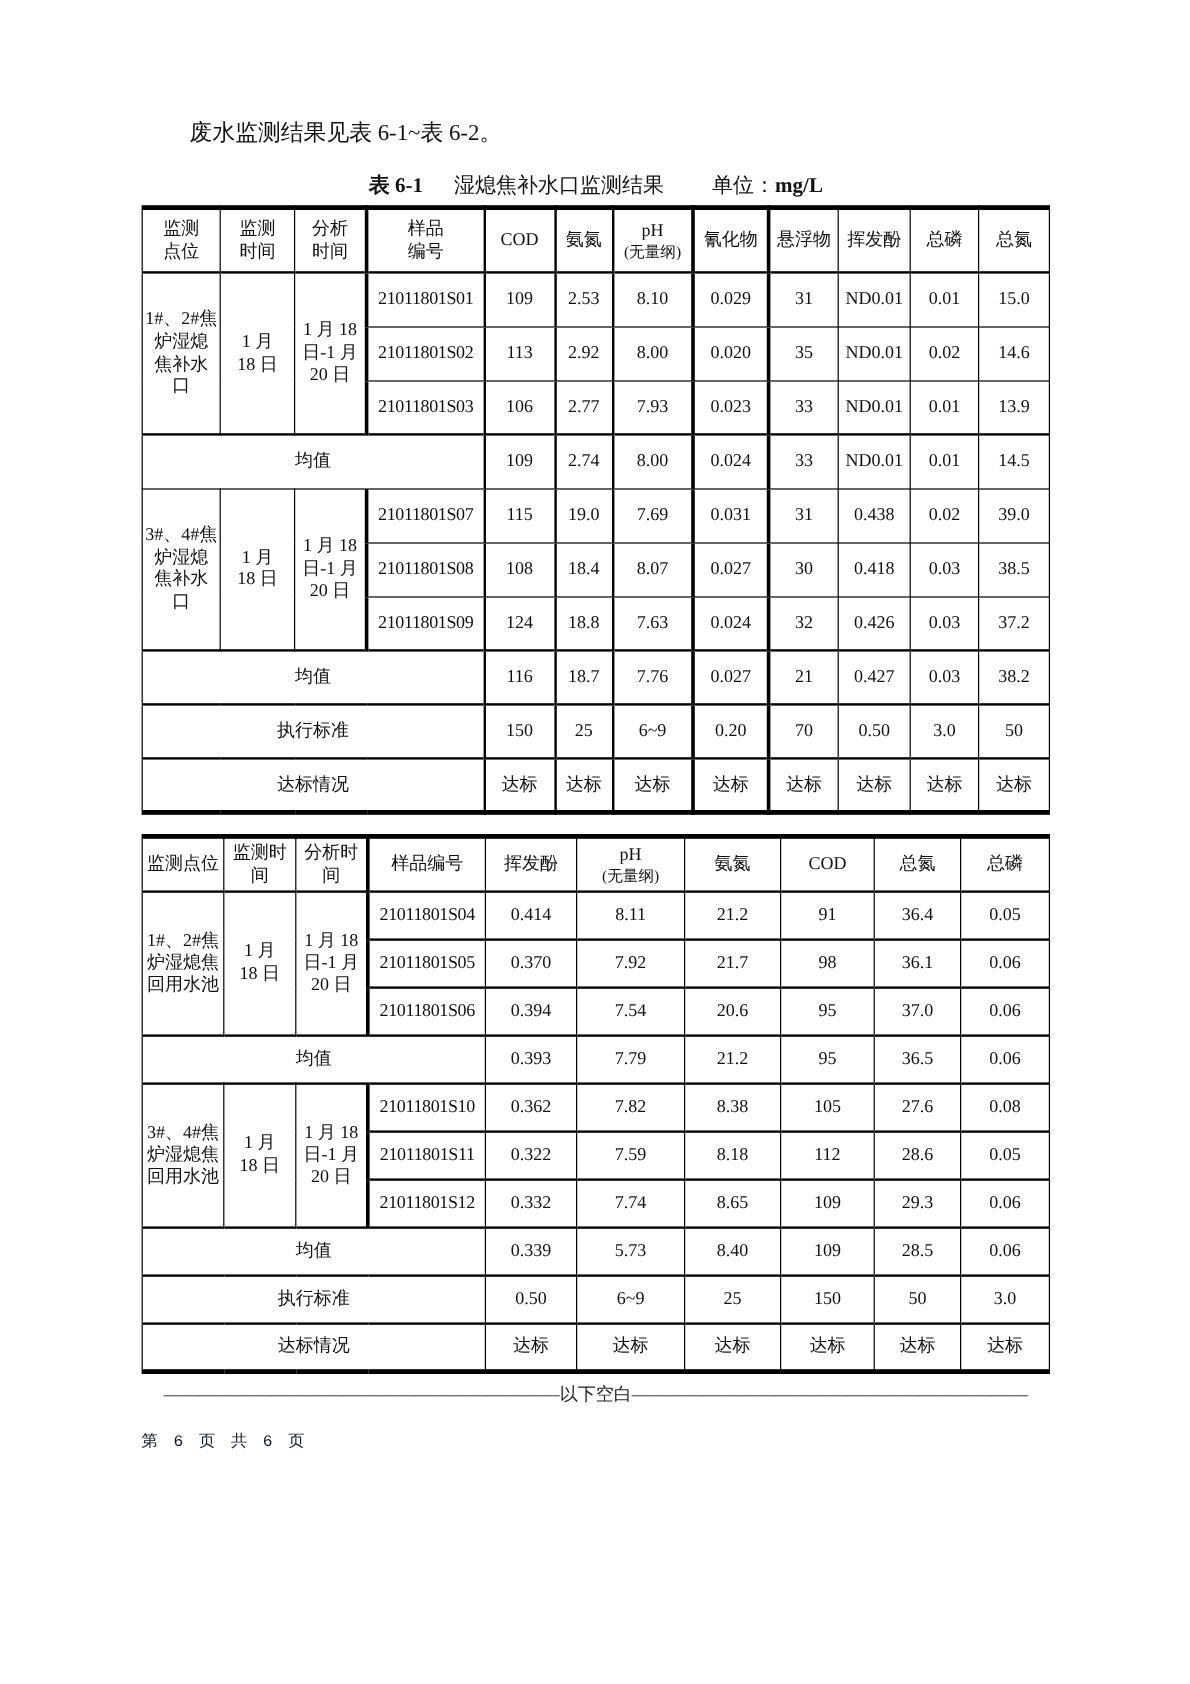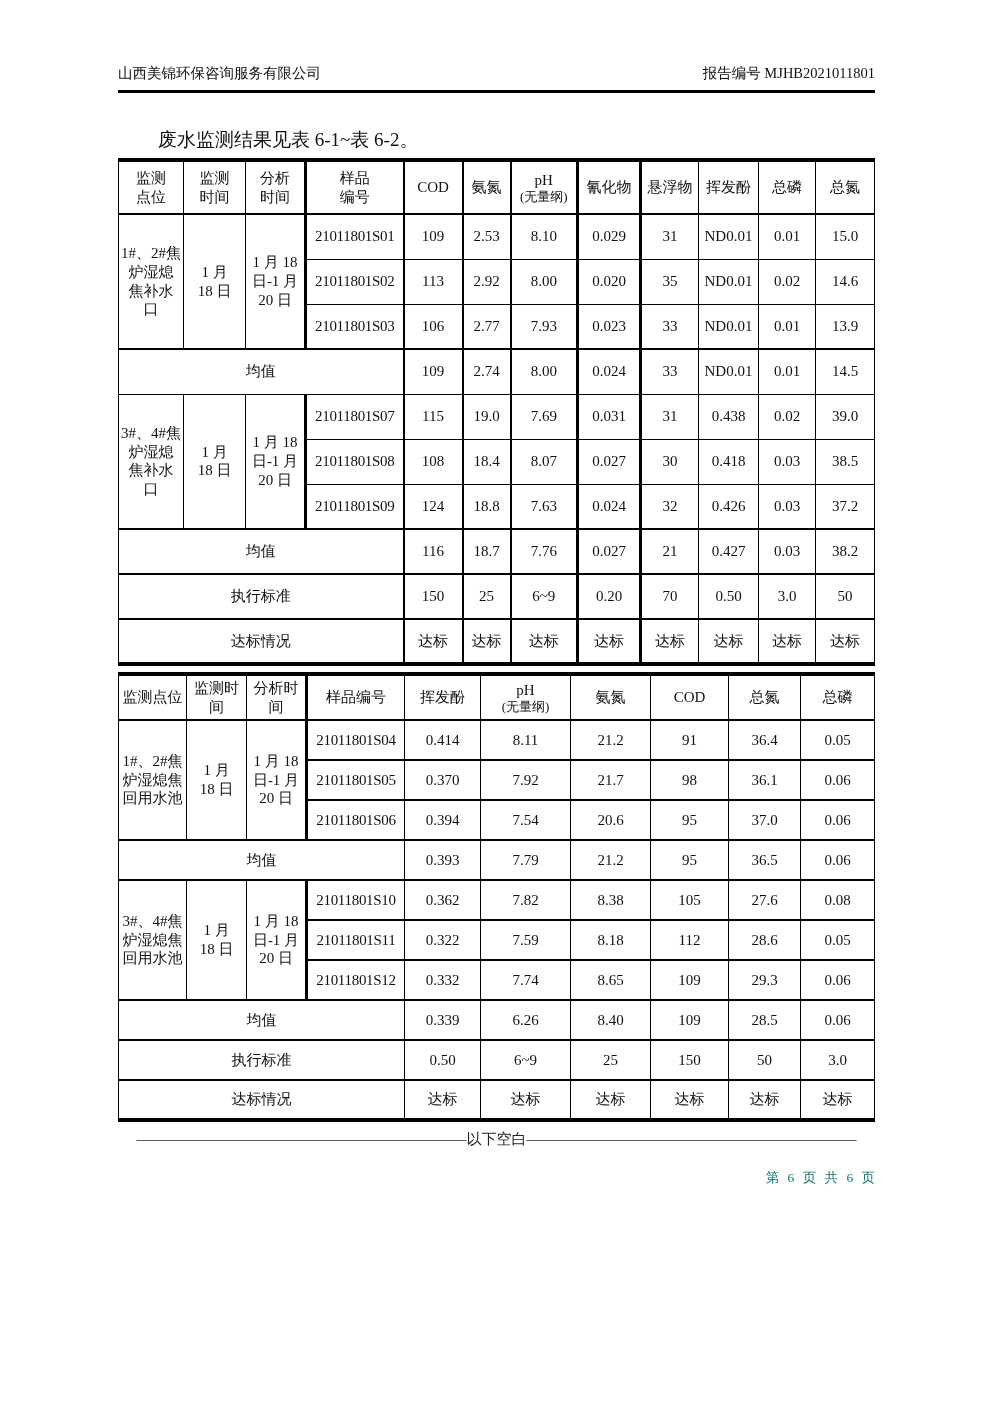--- a/index.html
+++ b/index.html
@@ -23,46 +23,45 @@
   .t th,.t td{border:1px solid #000;text-align:center;vertical-align:middle;
     padding:1px;font-size:15px;font-weight:normal;line-height:1.25;}
   .t1{margin-top:5px;}
   .t1 tr{height:45px;}
   .t1 tr.hrow{height:54px;}
   .t1 tr.hrow th{border-bottom:2px solid #000;}
   .t1 .c3{border-left:3px solid #000;}
   .t1 .c4,.t1 .c5,.t1 .c6{border-left:2px solid #000;}
   .t1 .c7{border-left:3px solid #000;border-right:3px solid #000;}
   .t1 tr.sep td{border-top:2px solid #000;}
-  .t2{margin-top:6px;}
+  .t2{margin-top:16px;}
   .t2 tr{height:40px;}
   .t2 tr.hrow{height:46px;}
   .t2 th,.t2 td{border-top-width:2px;border-bottom-width:2px;}
   .t2 .c3{border-left:3px solid #000;}
   .pre{white-space:pre-line;}
   .site,.time{font-size:14px;}
   .id{font-size:14.5px;letter-spacing:-0.3px;}
   .sub{font-size:13px;line-height:1.1;}
   .lat{font-weight:normal;}
   .blank-line{text-align:center;font-size:15px;margin-top:8px;color:#222;white-space:nowrap;}
-  .page-footer{text-align:right;font-size:13.5px;margin-top:20px;color:#0f766e;word-spacing:5px;}
+  .page-footer{text-align:left;font-size:13.5px;margin-top:20px;color:#0f172a;word-spacing:5px;font-family:Liberation Mono, monospace;}
 </style>
 </head>
 <body>
 
 <div class="page">
 
-  <div class="doc-header">
-    <span>山西美锦环保咨询服务有限公司</span>
-    <span>报告编号 MJHB2021011801</span>
+
+
+  <div class="intro">废水监测结果见表 6-1~表 6-2。</div>
+
+  <div class="caption">
+    <span class="capb">表 6-1</span><span class="capt">湿熄焦补水口监测结果</span><span class="capu">单位：</span><span class="capb">mg/L</span>
   </div>
-
-
-  <div class="intro">废水监测结果见表 6-1~表 6-2。</div>
-
 
   <table class="t t1">
     <colgroup>
       <col style="width:65px">
         <col style="width:62px">
         <col style="width:60px">
         <col style="width:98px">
         <col style="width:59px">
         <col style="width:48px">
         <col style="width:67px">
@@ -332,21 +331,21 @@
       <td>0.332</td>
       <td>7.74</td>
       <td>8.65</td>
       <td>109</td>
       <td>29.3</td>
       <td>0.06</td>
     </tr>
     <tr>
       <td colspan="4">均值</td>
       <td>0.339</td>
-      <td>6.26</td>
+      <td>5.73</td>
       <td>8.40</td>
       <td>109</td>
       <td>28.5</td>
       <td>0.06</td>
     </tr>
     <tr>
       <td colspan="4">执行标准</td>
       <td>0.50</td>
       <td>6~9</td>
       <td>25</td>

